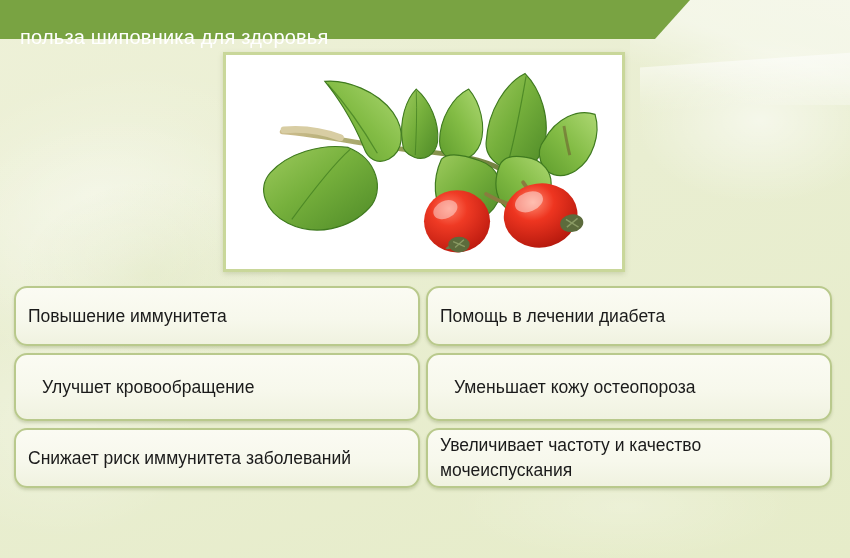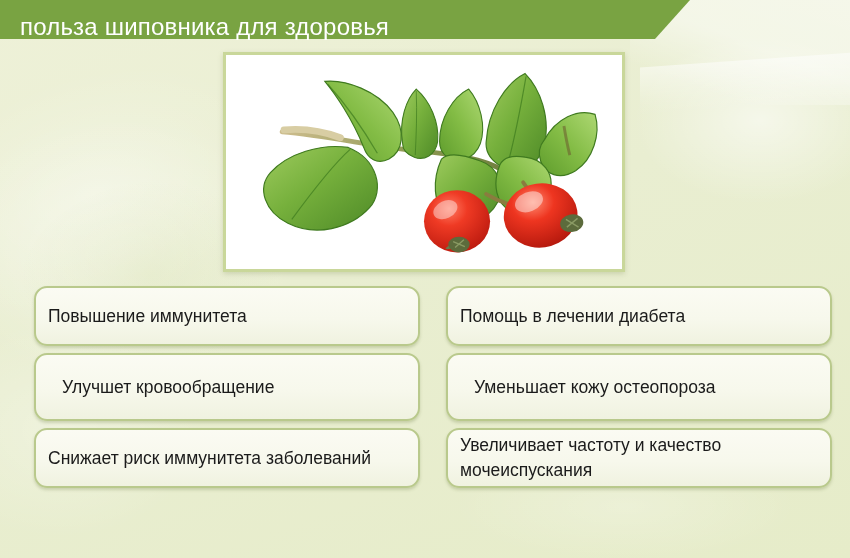--- a/index.html
+++ b/index.html
@@ -67,22 +67,22 @@
     left: 0; top: 0;
     width: 700px;
     height: 39px;
     background: #79a342;
     -webkit-clip-path: polygon(0 0, 690px 0, 655px 39px, 0 39px);
     clip-path: polygon(0 0, 690px 0, 655px 39px, 0 39px);
   }
   #header-title {
     position: absolute;
     left: 20px;
-    top: 10px;
-    font-size: 24px;
+    top: 20px;
+    font-size: 20px;
     line-height: 34px;
     color: #ffffff;
     white-space: nowrap;
     letter-spacing: 0.2px;
   }
 
   
   #photo-frame {
     position: absolute;
     left: 223px;
@@ -124,21 +124,20 @@
   .benefit-box {
     position: relative;
     background: linear-gradient(180deg, #fbfbf3 0%, #f7f8ec 55%, #f0f2e0 100%);
     border: 2px solid #b9c98c;
     border-radius: 13px;
     box-sizing: border-box;
     box-shadow: 0 2px 3px rgba(120,135,80,0.3);
     display: flex;
     align-items: center;
     overflow: hidden;
-    margin-left: 20px;
   }
   .benefit-text {
     font-size: 17.5px;
     line-height: 25px;
     color: #1b1b1b;
     padding: 0 10px;
     width: 100%;
     box-sizing: border-box;
   }
 

